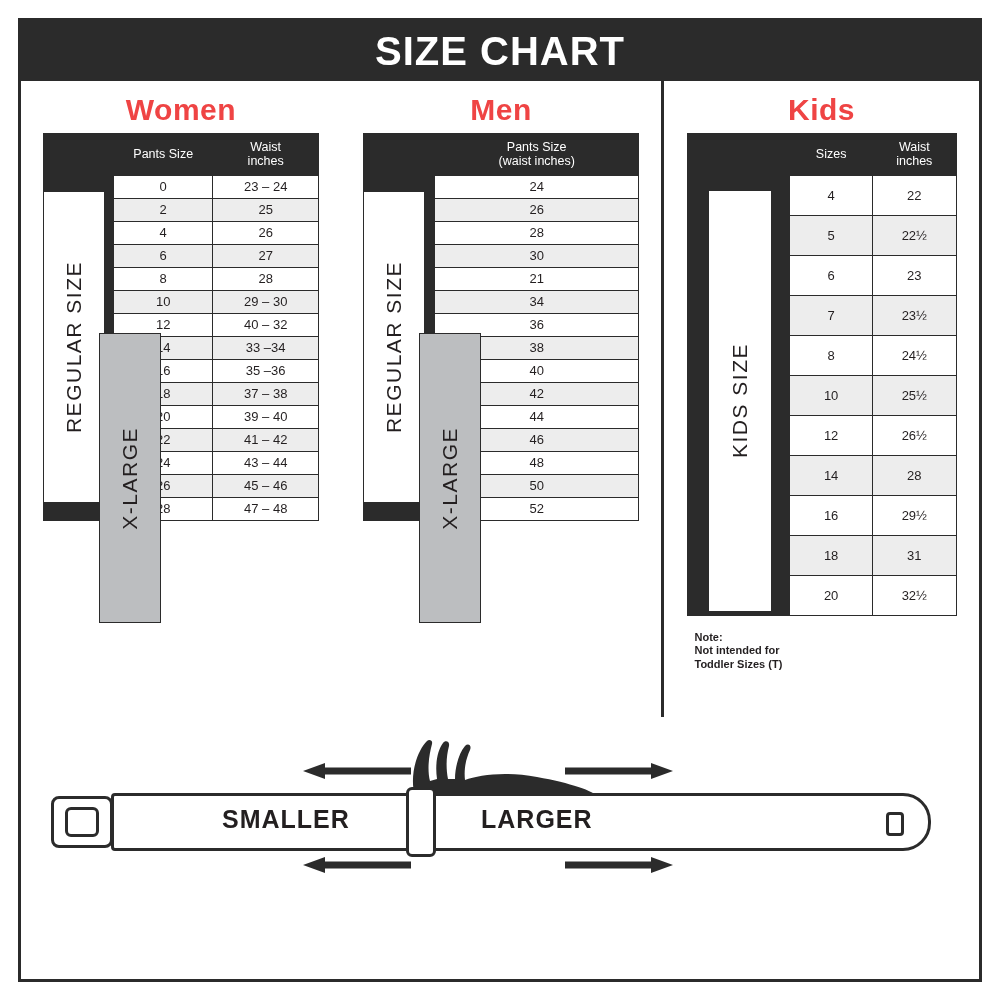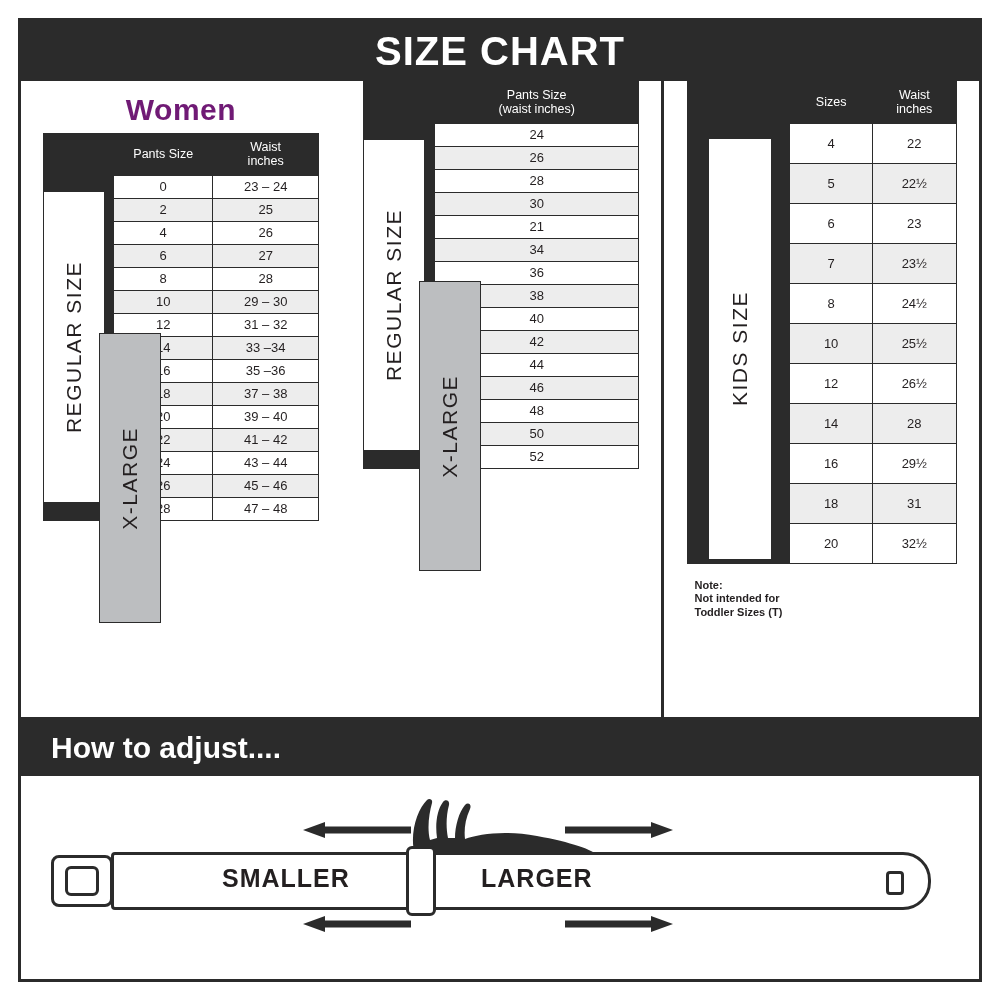--- a/index.html
+++ b/index.html
@@ -56,21 +56,21 @@
     position: relative;
   }
   .col-women { width: 320px; }
   .col-men   { width: 320px; }
   .col-kids  { width: 318px; border-left: 3px solid #2b2b2b; }
 
   .col-head {
     text-align: center;
     font-size: 30px;
     font-weight: bold;
-    color: #701a75;
+    color: #ef4444;
     padding-top: 12px;
     padding-bottom: 6px;
     letter-spacing: 0.5px;
   }
 
   
   .tbl-wrap {
     position: relative;
     margin: 0 auto;
   }
@@ -377,21 +377,21 @@
             <tr>
                   <td>8</td>
                   <td>28</td>
                 </tr>
             <tr class="alt">
                   <td>10</td>
                   <td>29 – 30</td>
                 </tr>
             <tr>
                   <td>12</td>
-                  <td>31 – 32</td>
+                  <td>40 – 32</td>
                 </tr>
             <tr class="alt">
                   <td>14</td>
                   <td>33 –34</td>
                 </tr>
             <tr>
                   <td>16</td>
                   <td>35 –36</td>
                 </tr>
             <tr class="alt">
@@ -427,20 +427,21 @@
             </div>
             <div class="band band-xl" style="top:200px;height:290px;">
               <span>X-LARGE</span>
             </div>
           </div>
         </div>
 
       </div>
 
       <div class="col col-men">
+        <div class="col-head">Men</div>
 
         <div class="tbl-wrap tbl-wrap-men">
           <table class="size">
             <tbody>
                 <tr>
               <th rowspan="16" class="vcell" style="background:#2b2b2b;border-color:#2b2b2b;"></th>
               <th style="width:186px;">
                 <span>Pants Size</span><br>
                 <span>(waist inches)</span>
               </th>
@@ -502,20 +503,21 @@
             </div>
           </div>
         </div>
 
         <div class="belt-row">
           <div style="width:170px;height:1px;"></div>
         </div>
       </div>
 
       <div class="col col-kids">
+        <div class="col-head">Kids</div>
 
         <div class="tbl-wrap tbl-wrap-kids">
           <table class="size">
             <tbody>
                 <tr>
               <th rowspan="12" class="vcell" style="background:#2b2b2b;border-color:#2b2b2b;width:106px;"></th>
               <th style="width:82px;">Sizes</th>
               <th style="width:82px;">
                 <span>Waist</span><br>
                 <span>inches</span>
@@ -577,23 +579,20 @@
           <div class="kids-note" style="bottom:-56px;">
             <div>Note:</div>
             <div>Not intended for</div>
             <div>Toddler Sizes (T)</div>
           </div>
         </div>
 
       </div>
     </div>
 
-    <div class="howto-bar">
-      <div class="howto-title">How to adjust....</div>
-    </div>
 
     <div class="howto-area">
 
       <div class="arrow" style="left:282px;top:46px;width:110px;">
         <svg width="110" height="16" viewBox="0 0 110 16">
             <polygon points="0,8 22,0 22,16" fill="#2b2b2b"></polygon>
             <rect x="20" y="4.5" width="88" height="7" fill="#2b2b2b"></rect>
           </svg>
       </div>
       <div class="arrow" style="left:542px;top:46px;width:110px;">

